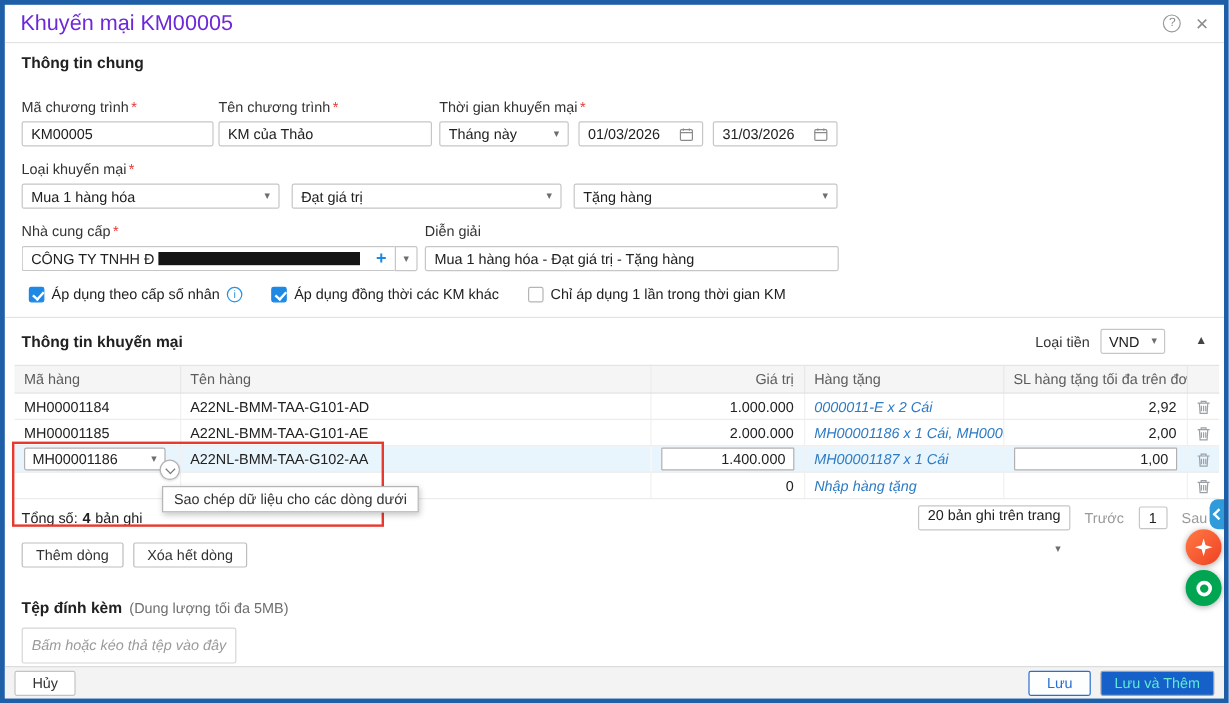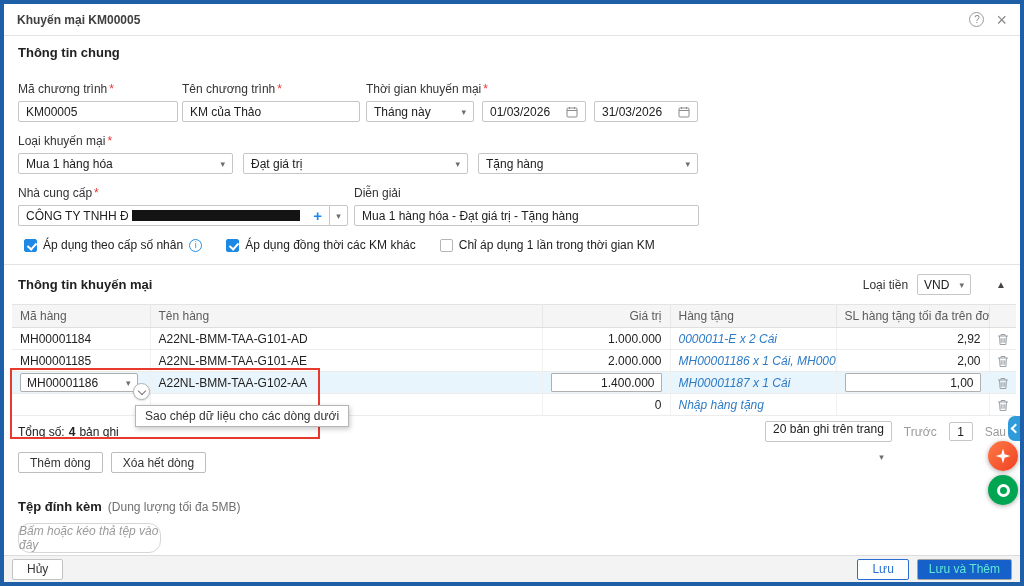--- a/index.html
+++ b/index.html
@@ -3,21 +3,21 @@
 <meta charset="utf-8">
 <style>
   *{box-sizing:border-box;margin:0;padding:0;}
   html,body{width:1024px;height:586px;}
   body{font-family:"Liberation Sans","DejaVu Sans",sans-serif;font-size:12px;color:#212121;}
   .frame{position:relative;width:1024px;height:586px;background:#1f5fa8;padding:4px;overflow:hidden;}
   .dialog{position:relative;width:100%;height:100%;background:#fff;display:flex;flex-direction:column;overflow:hidden;}
 
   
   .dlg-header{flex:0 0 32px;display:flex;align-items:center;padding:0 13px;border-bottom:1px solid #e3e3e3;}
-  .dlg-title{font-size:12px;font-weight:bold;color:#404040;}
+  .dlg-title{font-size:18px;font-weight:normal;color:#6d28d9;}
   .hdr-icons{margin-left:auto;display:flex;align-items:center;gap:12px;color:#8b8b8b;}
   .help-circle{width:15px;height:15px;border:1px solid #9a9a9a;border-radius:50%;display:flex;align-items:center;justify-content:center;font-size:10px;cursor:pointer;}
   .close-x{font-size:18px;line-height:1;cursor:pointer;}
 
   
   .body{flex:1;padding:7px 8px 0;display:flex;flex-direction:column;overflow:hidden;}
   .sec-title{font-size:13px;font-weight:bold;margin:2px 6px 10px;}
   .fields{padding:0 6px;}
   .frow{display:flex;margin-bottom:10px;margin-top:12px;}
   .fgroup{display:flex;flex-direction:column;}
@@ -80,21 +80,21 @@
   .next{color:#9a9a9a;cursor:default;}
 
   .row-btns{display:flex;gap:8px;margin:10px 6px 0;}
   .btn{height:21px;border:1px solid #bdbdbd;background:#fff;border-radius:2px;padding:0 11px;font-size:12px;color:#333;display:flex;align-items:center;cursor:pointer;}
 
   
   .attach{margin:26px 6px 0;}
   .attach-title{display:flex;align-items:baseline;gap:6px;}
   .attach-h{font-size:13px;font-weight:bold;}
   .attach-hint{font-size:12px;color:#6f6f6f;}
-  .dropzone{margin-top:9px;width:143px;height:30px;border:1px solid #d6d6d6;border-radius:12px;display:flex;align-items:center;justify-content:center;color:#9a9a9a;font-style:italic;cursor:pointer;background:#fff;}
+  .dropzone{margin-top:9px;width:179px;height:30px;border:1px solid #d6d6d6;border-radius:2px;display:flex;align-items:center;justify-content:center;color:#9a9a9a;font-style:italic;cursor:pointer;background:#fff;}
 
   
   .dlg-footer{flex:0 0 27px;background:#f3f3f3;border-top:1px solid #dcdcdc;display:flex;align-items:center;padding:0 8px;}
   .btn-cancel{height:21px;border:1px solid #c3c3c3;background:#fff;border-radius:2px;padding:0 14px;font-size:12px;color:#333;cursor:pointer;display:flex;align-items:center;}
   .footer-right{margin-left:auto;display:flex;gap:8px;}
   .btn-save{height:21px;padding:0 14px;border:1px solid #2a6fd0;color:#2a6fd0;background:#fdfefe;border-radius:2px;font-size:12px;display:flex;align-items:center;cursor:pointer;}
   .btn-save-add{height:21px;padding:0 11px;background:#1660c9;color:#5eead4;border:1px solid #a3a3a3;border-radius:2px;font-size:12px;display:flex;align-items:center;cursor:pointer;}
 
   
   .side-tab{position:absolute;right:4px;top:416px;width:12px;height:25px;background:#2f9bdb;border-radius:7px 0 0 7px;display:flex;align-items:center;justify-content:center;z-index:30;cursor:pointer;}

